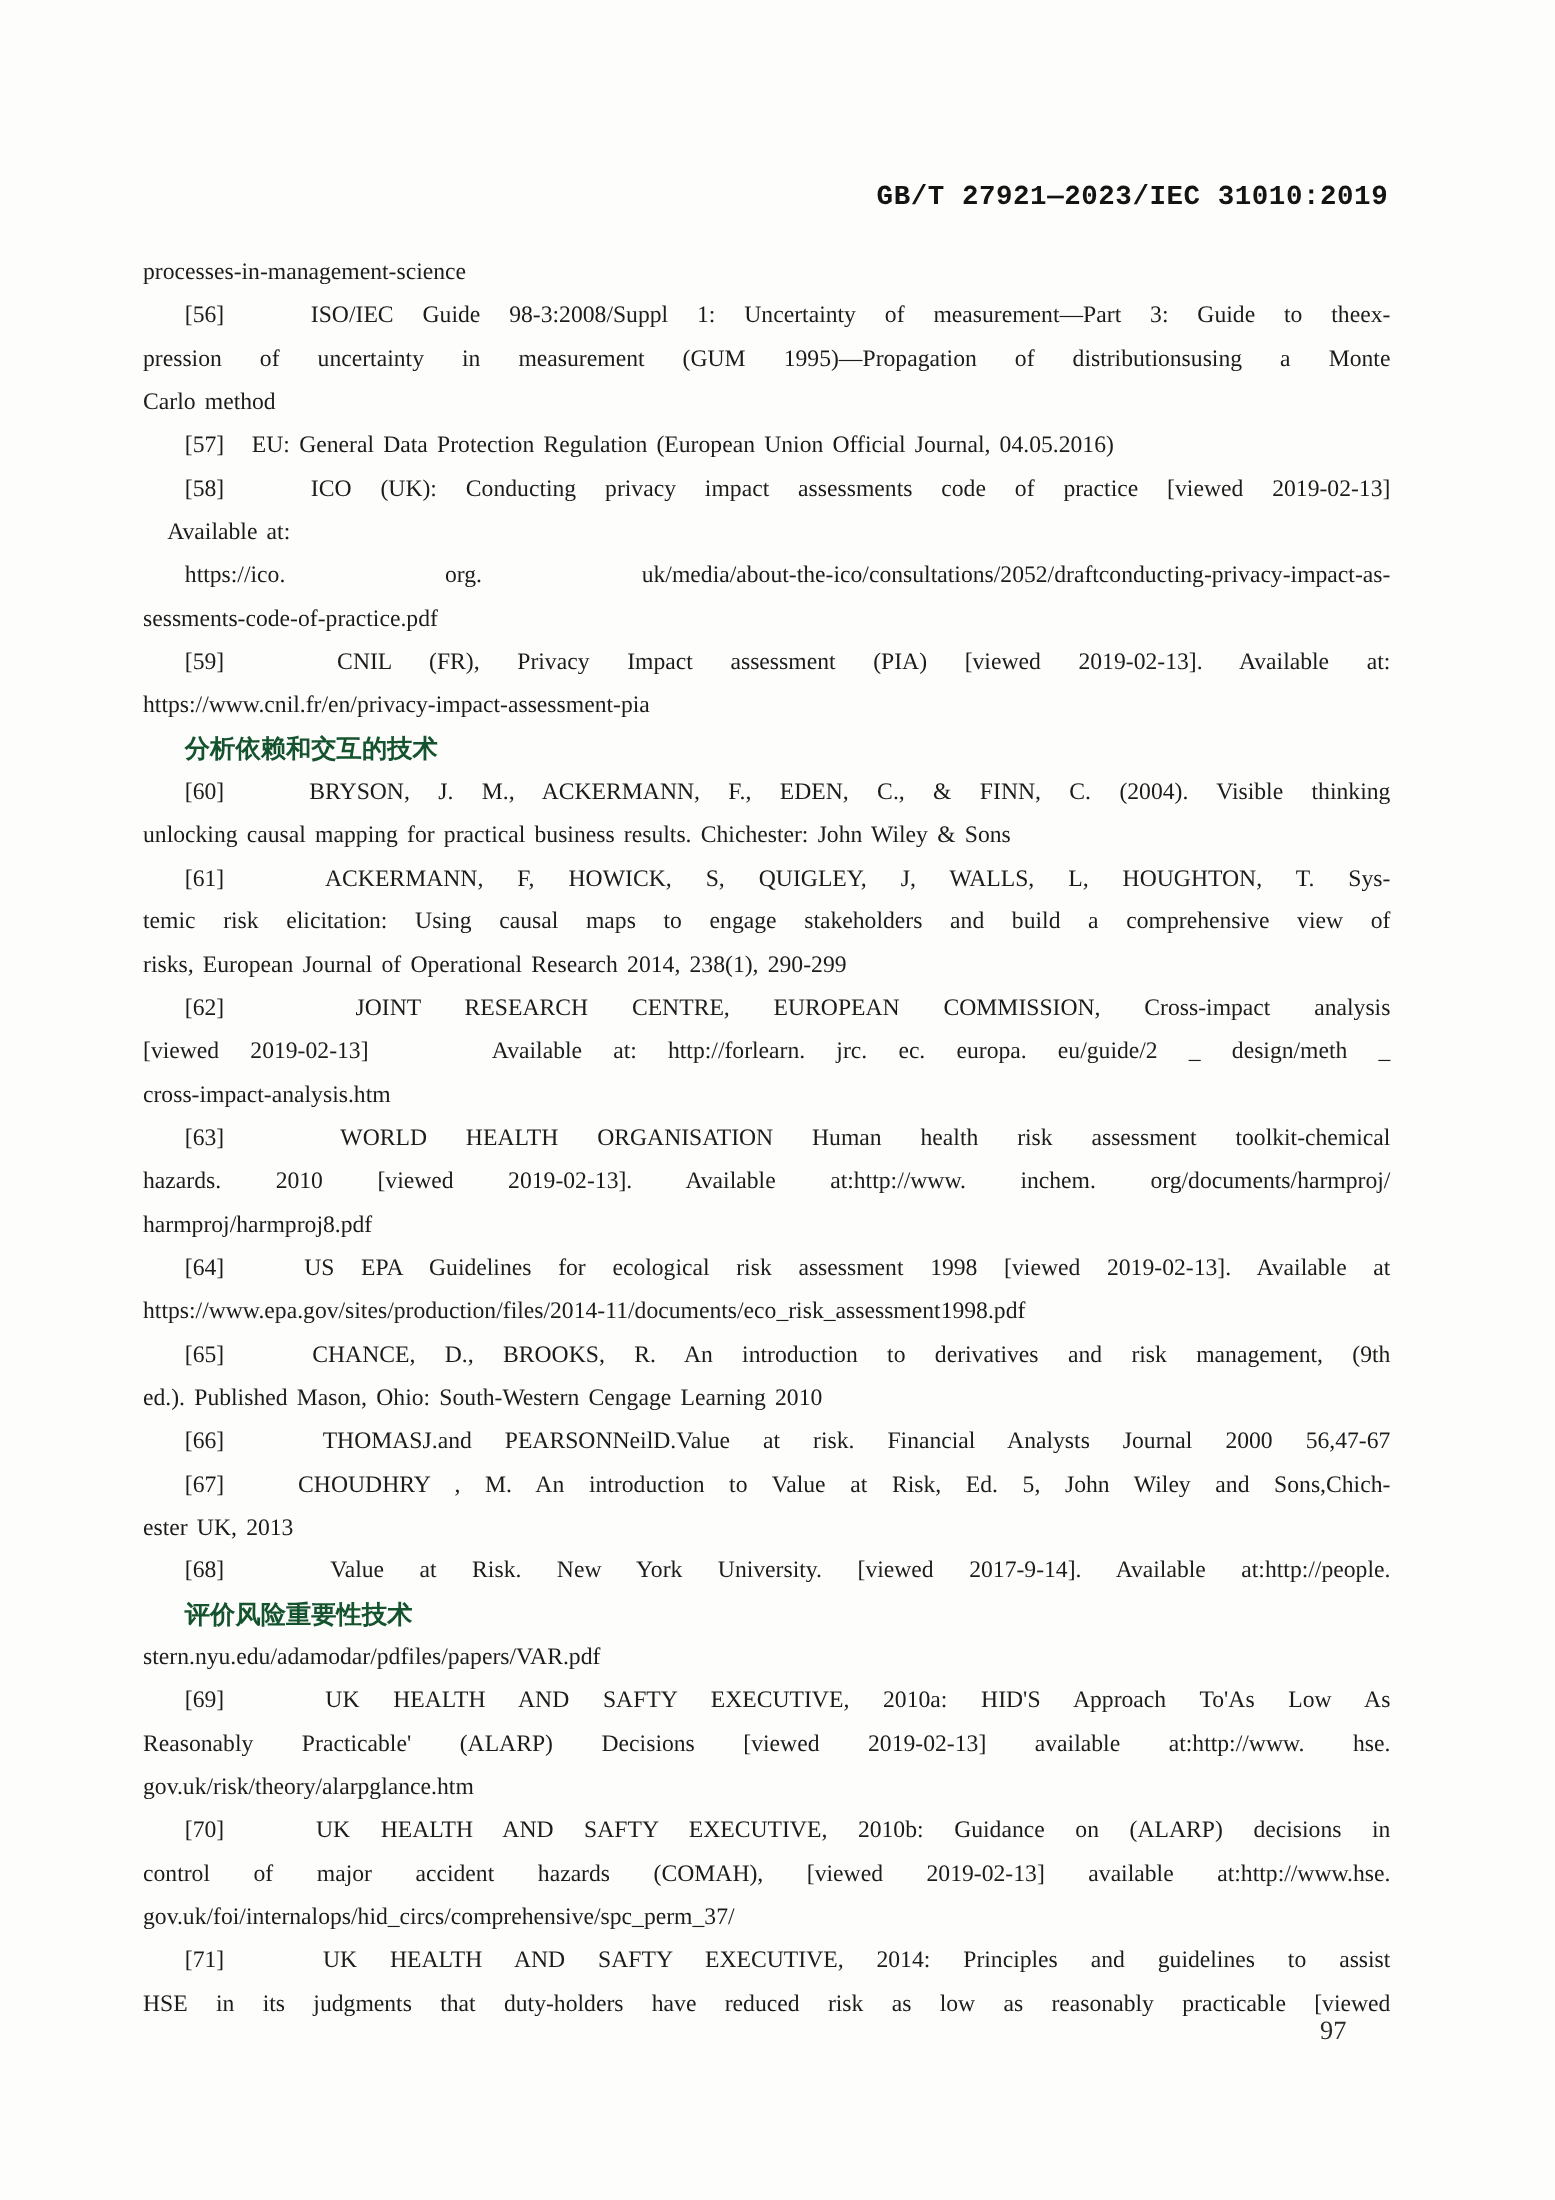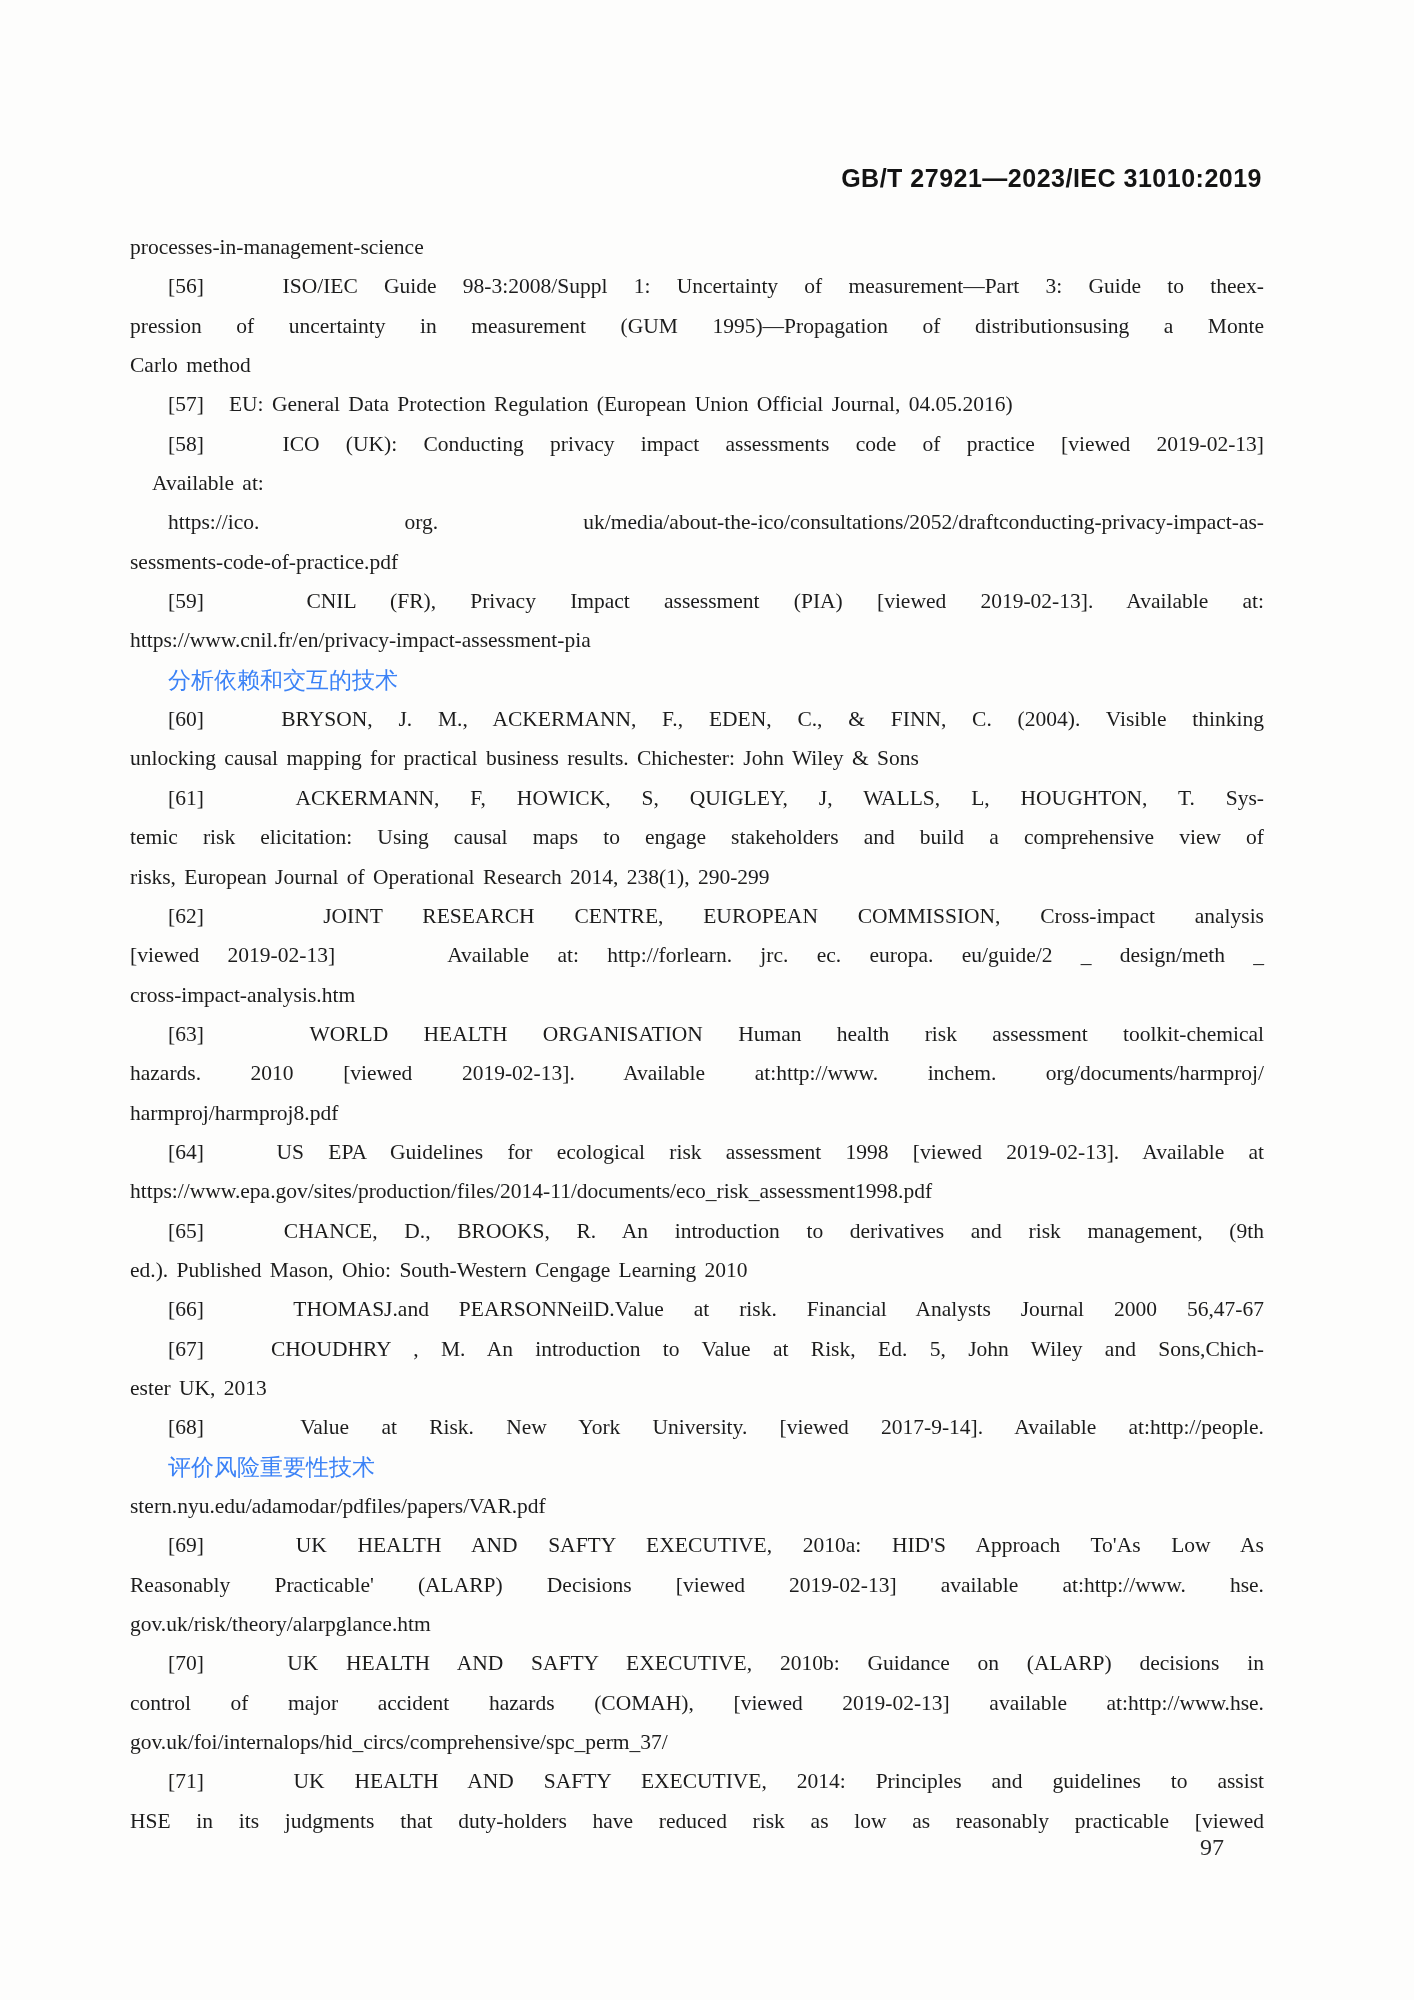--- a/index.html
+++ b/index.html
@@ -14,21 +14,21 @@
     margin: 0 auto;
     background: #fdfdfc;
     color: #1c1c1c;
     font-family: "Liberation Serif", "DejaVu Serif", serif;
     overflow: hidden;
   }
   .doc-header {
     position: absolute;
     top: 164px;
     right: 152px;
-    font-family: Liberation Sans, sans-serif;
+    font-family: Liberation Mono, monospace;
     font-weight: 700;
     font-size: 25px;
     letter-spacing: 0.5px;
     color: #141414;
     white-space: nowrap;
   }
   .text-column {
     position: absolute;
     left: 130px;
     top: 228px;
@@ -50,23 +50,23 @@
   .line.ref,
   .line.url-start {
     text-indent: 38px;
   }
   .line.avail {
     text-indent: 22px;
   }
   .line.heading {
     text-indent: 38px;
     font-family: "Liberation Sans", "DejaVu Sans", sans-serif;
-    font-weight: 400;
+    font-weight: 700;
     font-size: 23px;
-    color: #3b82f6;
+    color: #14532d;
   }
   .page-number {
     position: absolute;
     left: 1200px;
     top: 1834px;
     width: 48px;
     text-align: left;
     font-size: 24px;
     color: #2a2a2a;
   }

